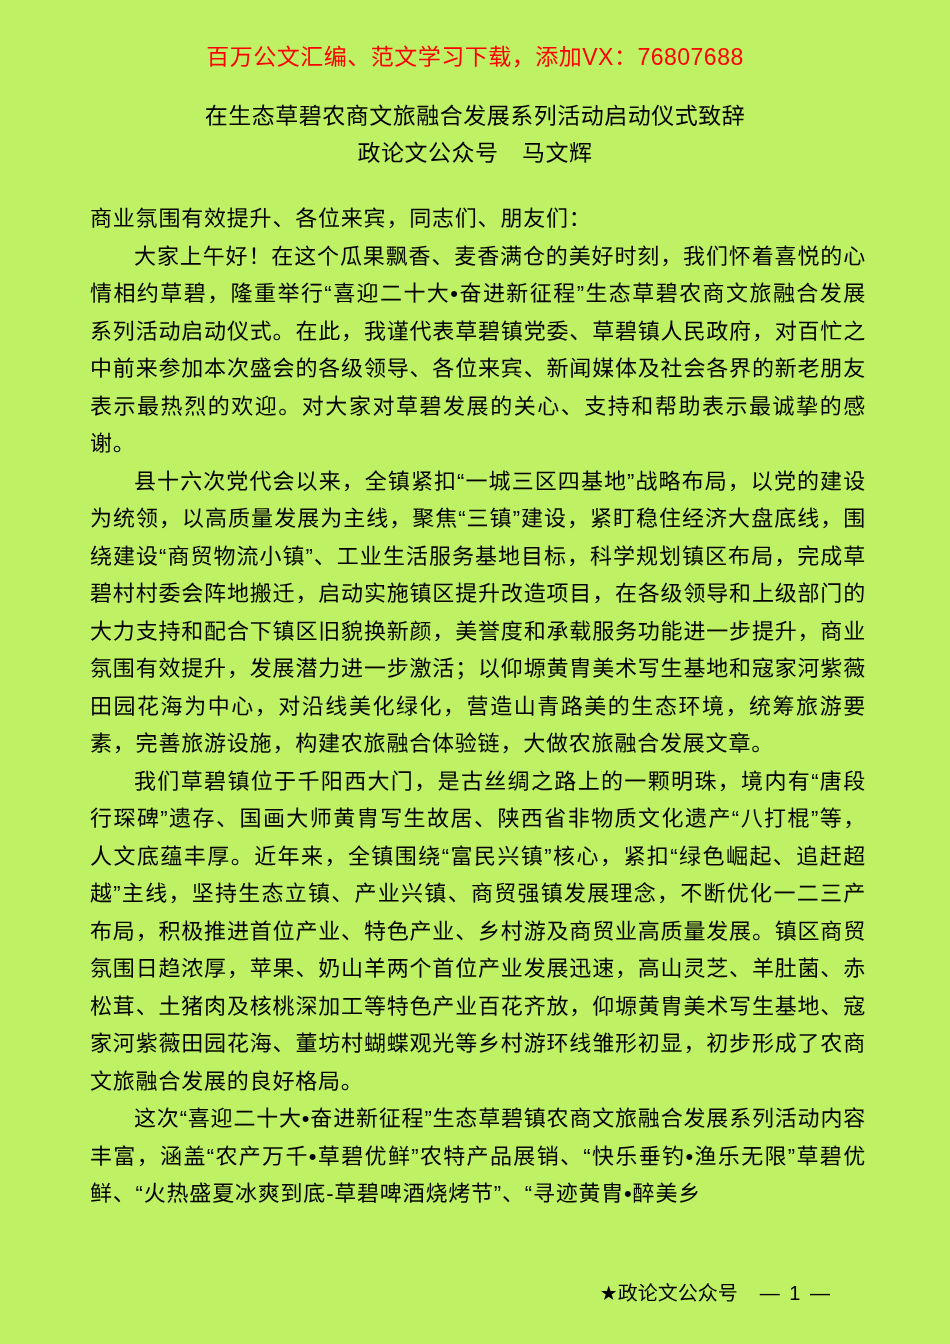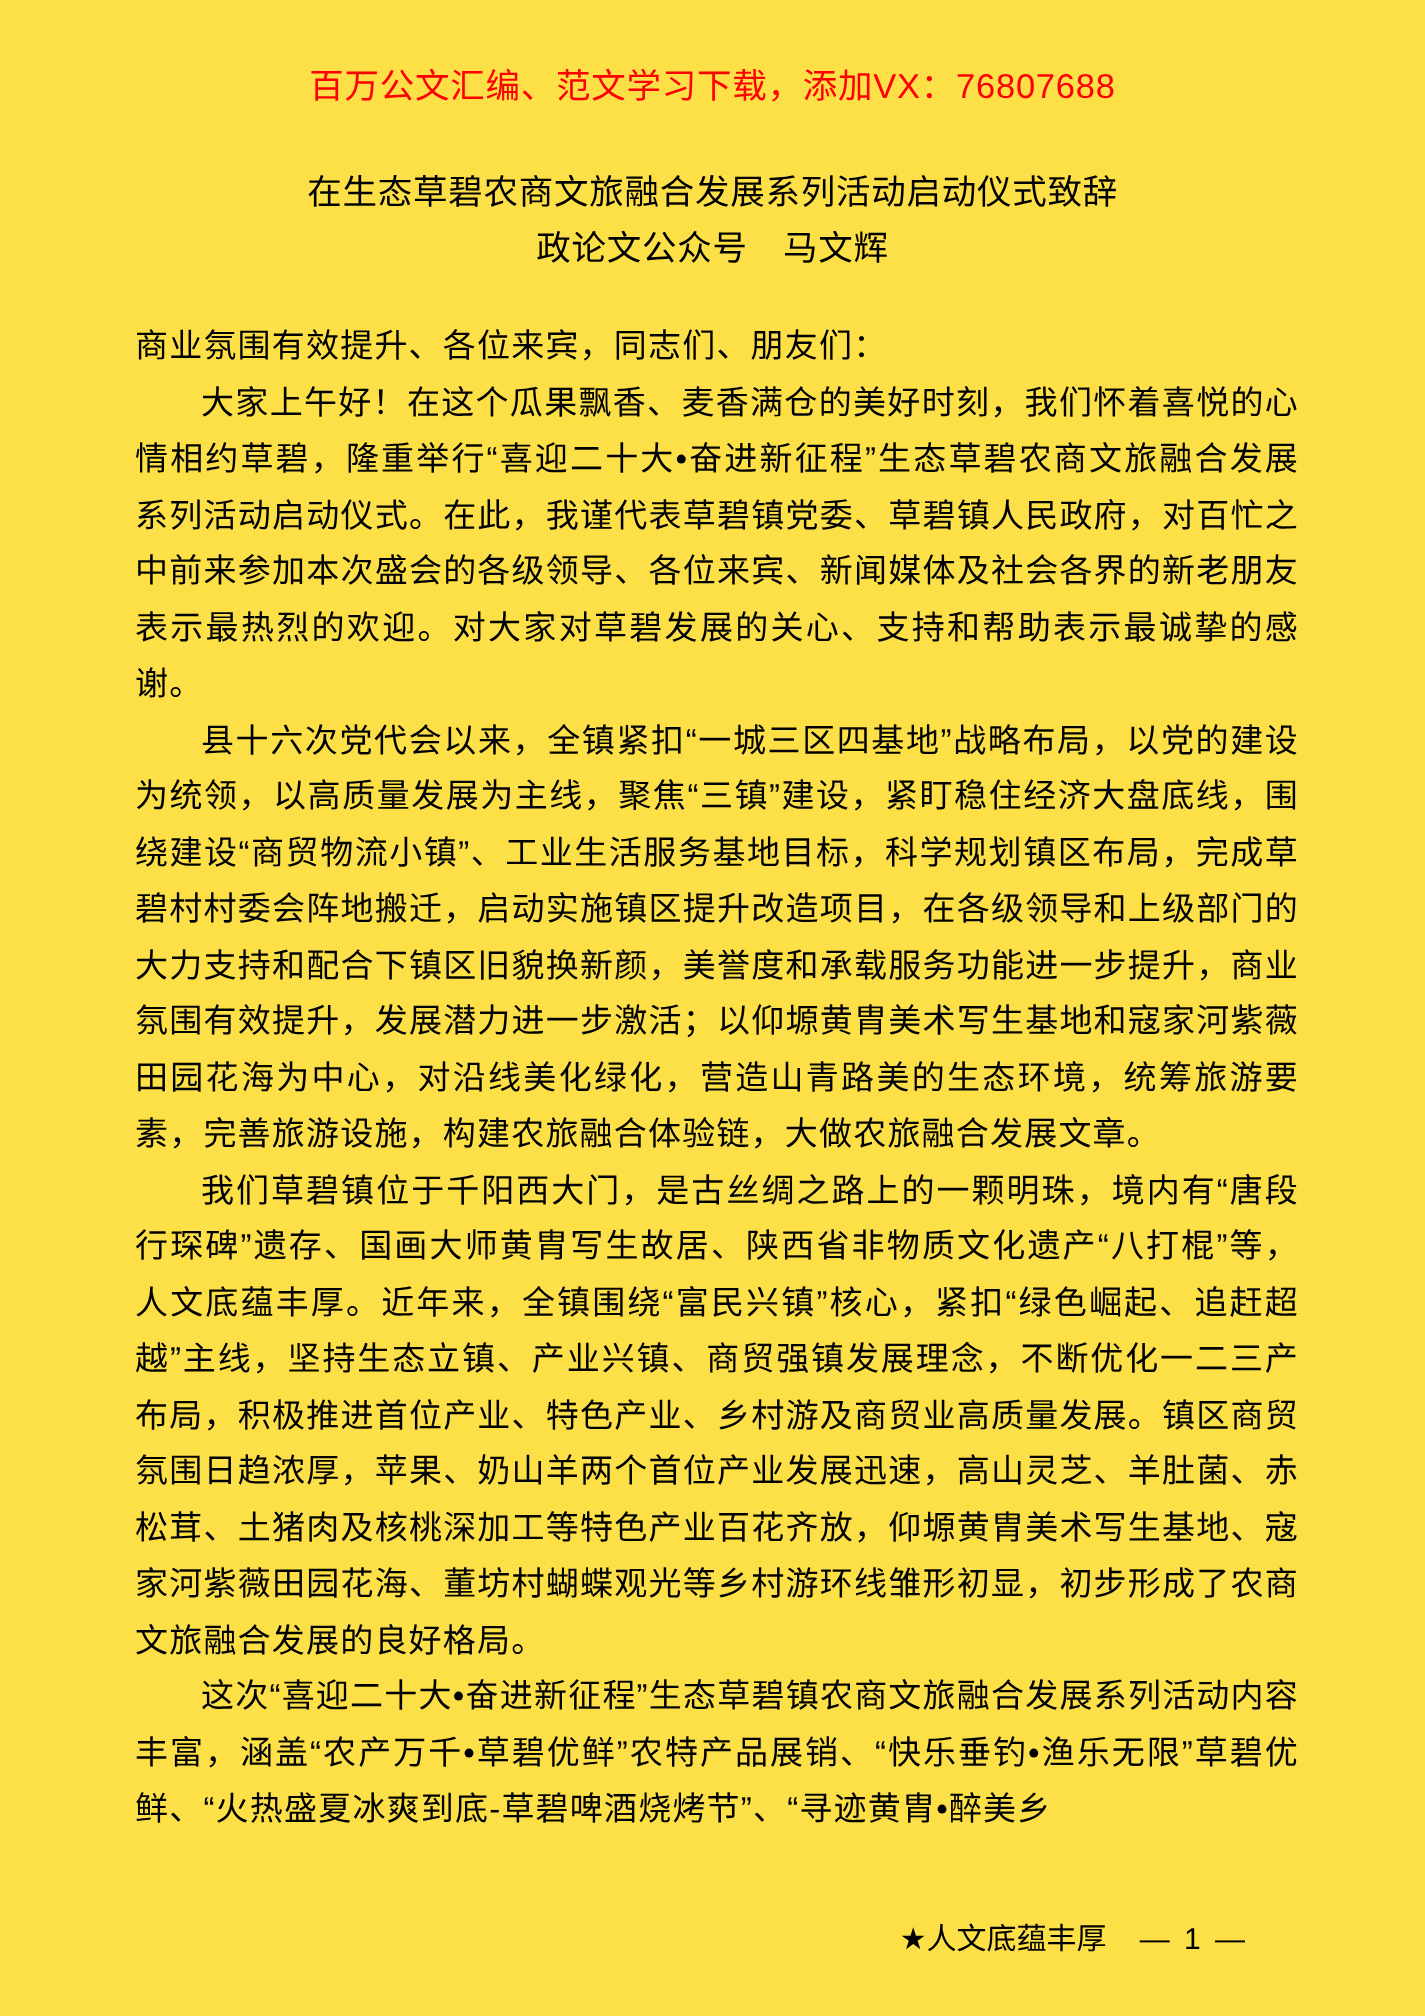--- a/index.html
+++ b/index.html
@@ -19,21 +19,21 @@
     }
     .promo {
       padding-top: 42px;
       text-align: center;
       font-size: 23px;
       line-height: 30px;
       color: #ff0000;
       letter-spacing: 0.5px;
     }
     .title-block {
-      margin-top: 38px;
+      margin-top: 26px;
       text-align: center;
       font-size: 23px;
       line-height: 37px;
       letter-spacing: 0.5px;
     }
     .content {
       margin: 28px 84px 0 90px;
       font-size: 22px;
       line-height: 37.5px;
       letter-spacing: 0.8px;
@@ -58,34 +58,34 @@
       color: #000000;
     }
     .footer .page-num {
       margin-left: 22px;
       letter-spacing: 2px;
     }
   </style>
 </head>
 <body>
 
-<div class="page" style="background: #fde047; color: rgb(0, 0, 0);">
+<div class="page" style="background: #bef264; color: rgb(0, 0, 0);">
 
   <div class="promo" style="color: rgb(255, 0, 0);">百万公文汇编、范文学习下载，添加VX：76807688</div>
 
   <div class="title-block">
     <div class="doc-title">在生态草碧农商文旅融合发展系列活动启动仪式致辞</div>
     <div class="doc-speaker">政论文公众号　马文辉</div>
   </div>
 
   <div class="content">
     <p class="salutation">商业氛围有效提升、各位来宾，同志们、朋友们：</p>
     <p>大家上午好！在这个瓜果飘香、麦香满仓的美好时刻，我们怀着喜悦的心情相约草碧，隆重举行“喜迎二十大•奋进新征程”生态草碧农商文旅融合发展系列活动启动仪式。在此，我谨代表草碧镇党委、草碧镇人民政府，对百忙之中前来参加本次盛会的各级领导、各位来宾、新闻媒体及社会各界的新老朋友表示最热烈的欢迎。对大家对草碧发展的关心、支持和帮助表示最诚挚的感谢。</p>
     <p>县十六次党代会以来，全镇紧扣“一城三区四基地”战略布局，以党的建设为统领，以高质量发展为主线，聚焦“三镇”建设，紧盯稳住经济大盘底线，围绕建设“商贸物流小镇”、工业生活服务基地目标，科学规划镇区布局，完成草碧村村委会阵地搬迁，启动实施镇区提升改造项目，在各级领导和上级部门的大力支持和配合下镇区旧貌换新颜，美誉度和承载服务功能进一步提升，商业氛围有效提升，发展潜力进一步激活；以仰塬黄胄美术写生基地和寇家河紫薇田园花海为中心，对沿线美化绿化，营造山青路美的生态环境，统筹旅游要素，完善旅游设施，构建农旅融合体验链，大做农旅融合发展文章。</p>
     <p>我们草碧镇位于千阳西大门，是古丝绸之路上的一颗明珠，境内有“唐段行琛碑”遗存、国画大师黄胄写生故居、陕西省非物质文化遗产“八打棍”等，人文底蕴丰厚。近年来，全镇围绕“富民兴镇”核心，紧扣“绿色崛起、追赶超越”主线，坚持生态立镇、产业兴镇、商贸强镇发展理念，不断优化一二三产布局，积极推进首位产业、特色产业、乡村游及商贸业高质量发展。镇区商贸氛围日趋浓厚，苹果、奶山羊两个首位产业发展迅速，高山灵芝、羊肚菌、赤松茸、土猪肉及核桃深加工等特色产业百花齐放，仰塬黄胄美术写生基地、寇家河紫薇田园花海、董坊村蝴蝶观光等乡村游环线雏形初显，初步形成了农商文旅融合发展的良好格局。</p>
     <p>这次“喜迎二十大•奋进新征程”生态草碧镇农商文旅融合发展系列活动内容丰富，涵盖“农产万千•草碧优鲜”农特产品展销、“快乐垂钓•渔乐无限”草碧优鲜、“火热盛夏冰爽到底-草碧啤酒烧烤节”、“寻迹黄胄•醉美乡</p>
   </div>
 
   <div class="footer">
-    <span class="watermark">★人文底蕴丰厚</span><span class="page-num">— 1 —</span>
+    <span class="watermark">★政论文公众号</span><span class="page-num">— 1 —</span>
   </div>
 
 </div>
 
 </body></html>

